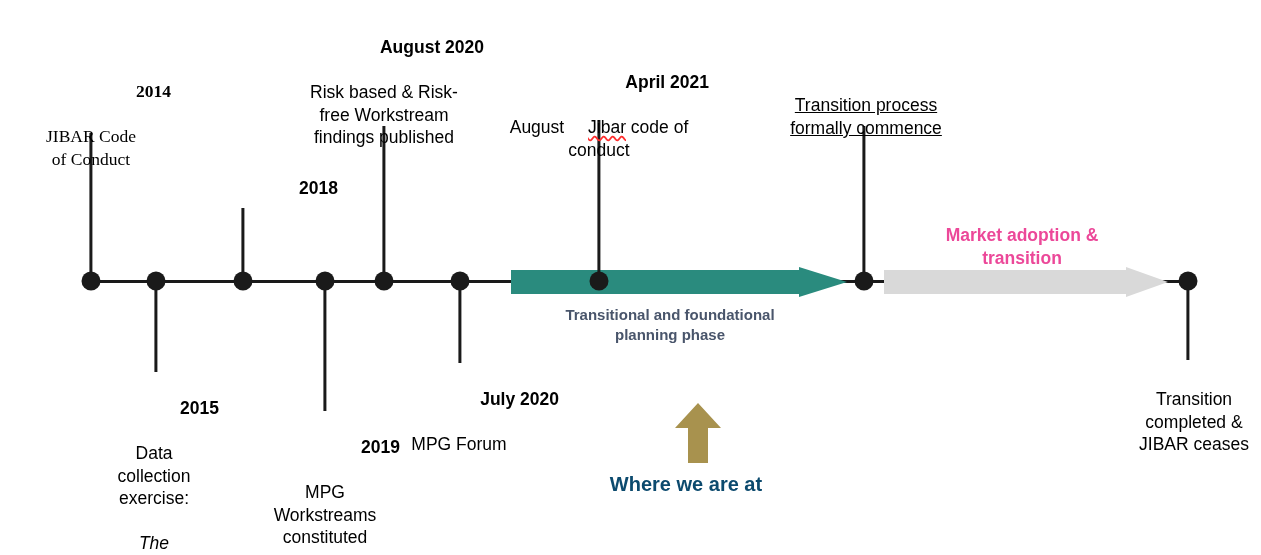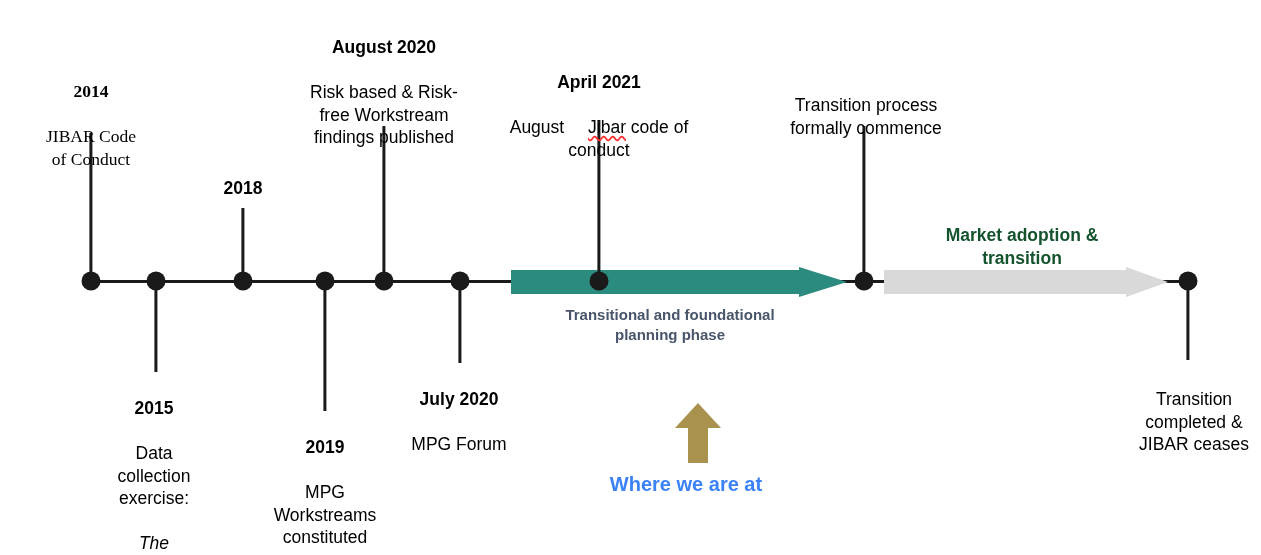--- a/index.html
+++ b/index.html
@@ -53,20 +53,21 @@
     text-align: center;
     line-height: 1.28;
     font-size: 17.5px;
     color: #000000;
     transform: translateX(-50%);
     white-space: pre-line;
   }
   .label .date {
     font-weight: bold;
     display: block;
+    text-align: right;
   }
   .label .body { display: block; }
   .label .italic { font-style: italic; display: block; }
 
   .spell {
     text-decoration: underline wavy #ff2d2d;
     text-decoration-skip-ink: none;
     text-underline-offset: 2px;
     margin-left: 19px;
   }
@@ -79,34 +80,34 @@
     line-height: 1.3;
     transform: translateX(-50%);
     white-space: pre-line;
   }
   .caption-transitional {
     font-size: 15px;
     color: #49556b;
   }
   .caption-market {
     font-size: 17.5px;
-    color: #14532d;
+    color: #ec4899;
   }
 
   
   .wwa-arrow {
     position: absolute;
     transform: translateX(-50%);
   }
   .wwa-arrow svg { display: block; }
   .wwa-text {
     position: absolute;
     font-size: 20px;
     font-weight: bold;
-    color: #3b82f6;
+    color: #0c4a6e;
     text-align: center;
     transform: translateX(-50%);
     white-space: nowrap;
   }
 </style>
 </head>
 <body>
 
 <div id="canvas">
 
@@ -162,21 +163,21 @@
 free Workstream
 findings published</span>
   </div>
 
   <div class="label" style="left:599px; top:49px; width:220px;">
     <span class="date">April 2021</span>
     <span class="body"><span>August </span><span class="spell">Jibar</span><span> code of
 conduct</span></span>
   </div>
 
-  <div class="label" style="left:866px; top:72px; width:220px;">
+  <div class="label" style="left:866px; top:72px; width:220px;text-decoration:underline;">
     <span class="body">Transition process
 formally commence</span>
   </div>
 
   <div class="label" style="left:154px; top:375px; width:130px;">
     <span class="date">2015</span>
     <span class="body">Data
 collection
 exercise:</span>
     <span class="italic">The

